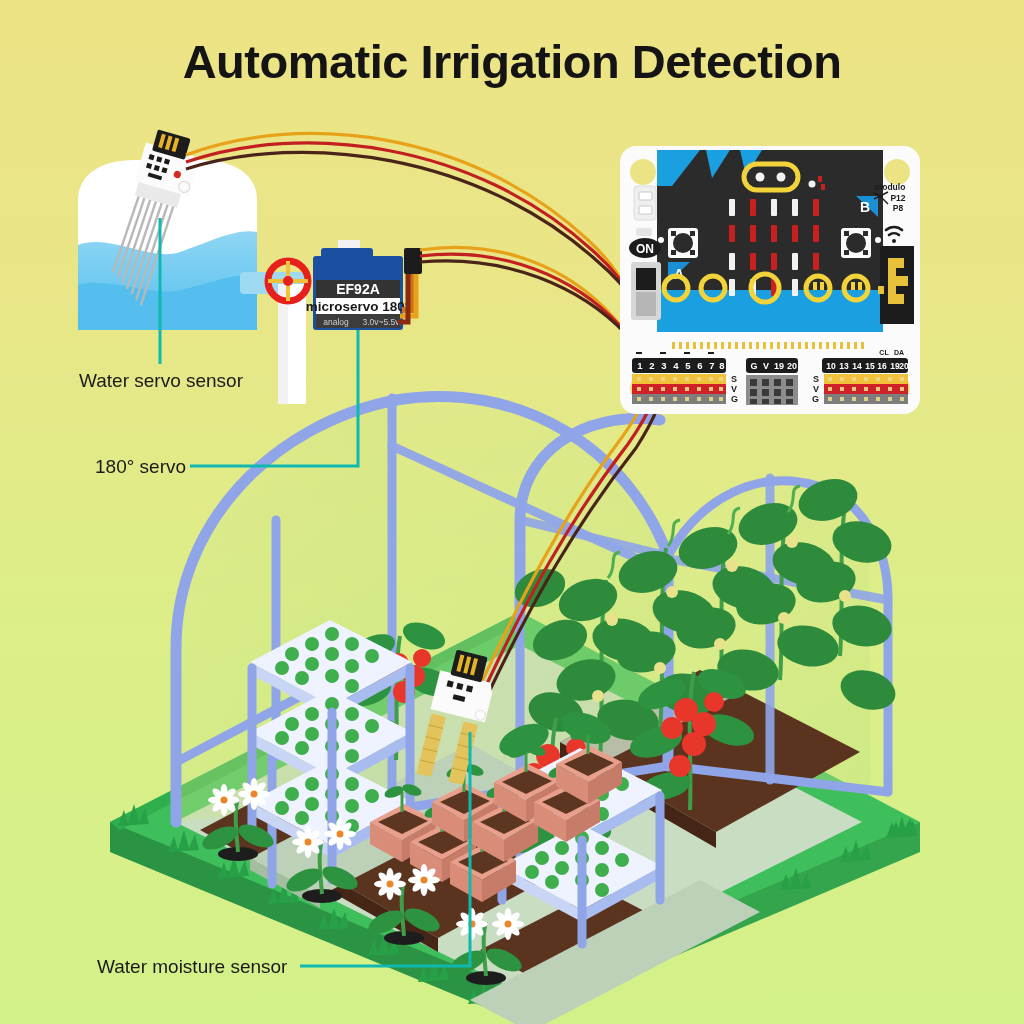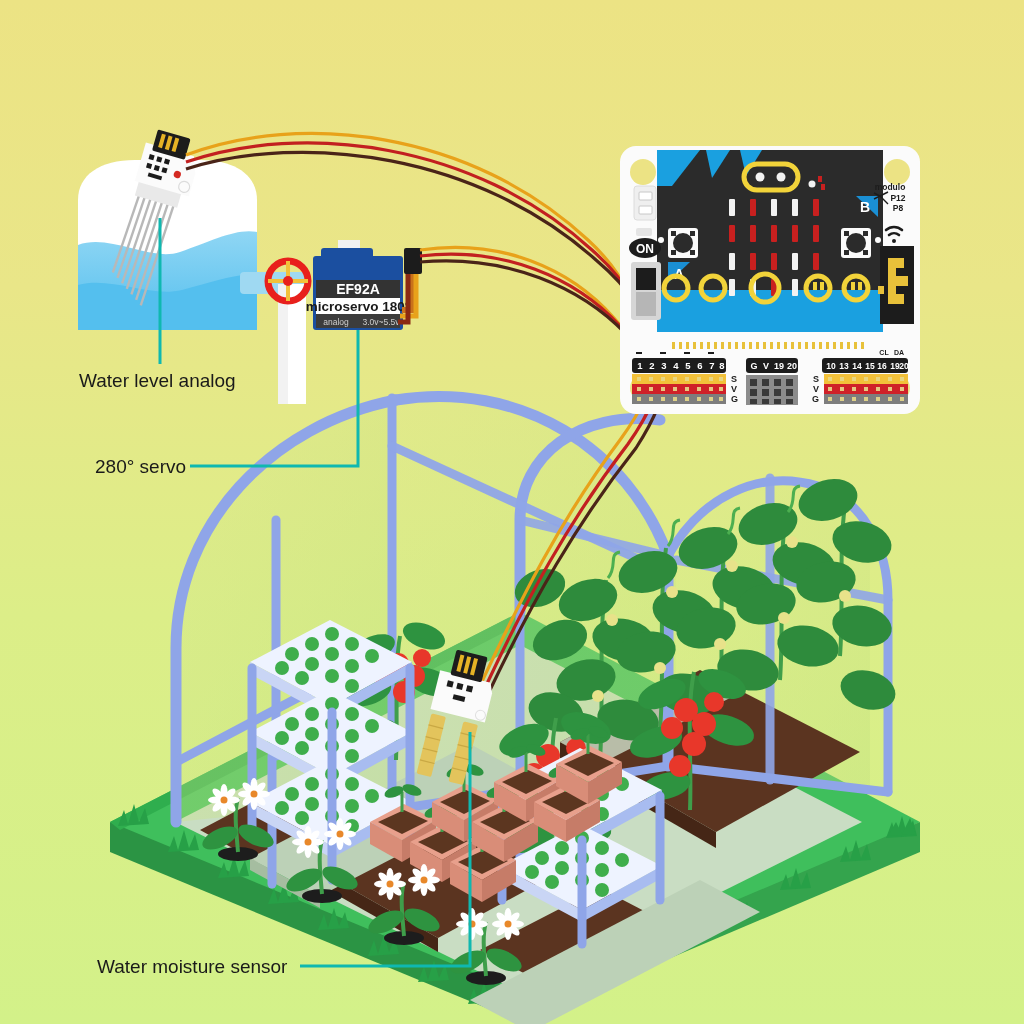--- a/index.html
+++ b/index.html
@@ -26,20 +26,21 @@
   #cap-servo  { left: 95px;  top: 456px; }
   #cap-soil   { left: 97px;  top: 956px; }
   svg#art { position: absolute; left: 0; top: 0; }
   .mb-txt { font-family: "Liberation Sans", sans-serif; font-weight: 700; }
 </style>
 </head>
 <body>
 
 <div id="stage">
 
+  <div id="title">Automatic Irrigation Detection</div>
 
   <svg id="art" width="1024" height="1024" viewBox="0 0 1024 1024">
     <defs>
       <linearGradient id="gWater" x1="0" y1="0" x2="0" y2="1">
         <stop offset="0" stop-color="#8fd6f4"></stop>
           <stop offset="1" stop-color="#54bfee"></stop>
       </linearGradient>
       <linearGradient id="gGlass" x1="0" y1="0" x2="1" y2="1">
         <stop offset="0" stop-color="#d9ea8e" stop-opacity="0.55"></stop>
         <stop offset="1" stop-color="#bfe07f" stop-opacity="0.75"></stop>
@@ -973,17 +974,17 @@
           <text x="819" y="382">S</text>
           <text x="819" y="392">V</text>
           <text x="819" y="402">G</text>
         </g>
       </g>
     </g>
 
     </g>
   </svg>
 
-  <div class="cap" id="cap-water">Water level analog</div>
-  <div class="cap" id="cap-servo">280° servo</div>
+  <div class="cap" id="cap-water">Water servo sensor</div>
+  <div class="cap" id="cap-servo">180° servo</div>
   <div class="cap" id="cap-soil">Water moisture sensor</div>
 
 </div>
 
 </body></html>

